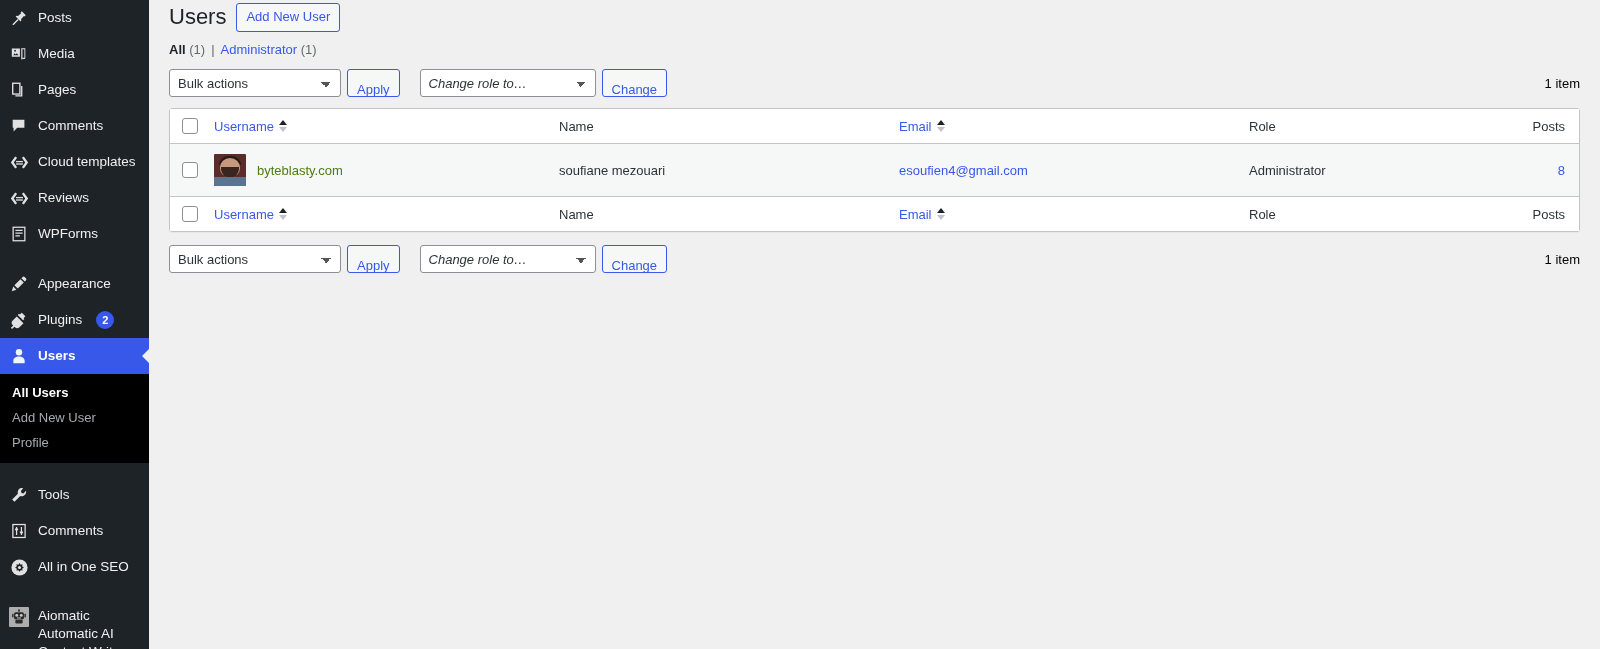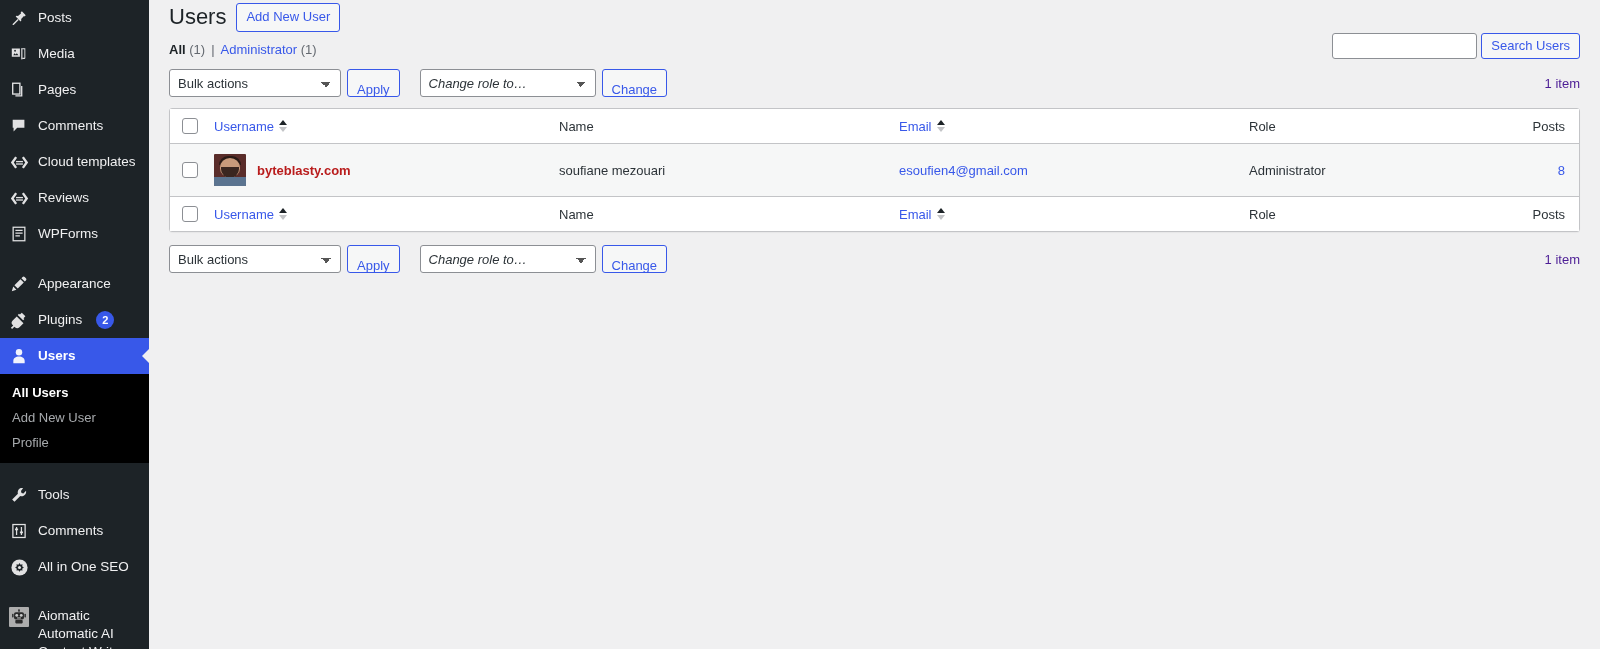--- a/index.html
+++ b/index.html
@@ -210,21 +210,21 @@
     border-radius: 3px;
     padding: 12px 9px;
     cursor: pointer;
     font-family: "Liberation Sans", sans-serif;
   }
 
   .displaying-num {
     position: absolute;
     right: 0;
     font-size: 13px;
-    color: #4c1d95;
+    color: #000000;
   }
 
   
   .wp-list-table {
     width: 100%;
     border-collapse: separate;
     border-spacing: 0;
     background: #fff;
     border: 1px solid #c3c4c7;
     border-radius: 3px;
@@ -328,23 +328,23 @@
     border-radius: 0 0 9px 9px;
     background: #3a2620;
   }
   .avatar .shirt {
     position: absolute;
     left: 0; bottom: 0;
     width: 32px; height: 9px;
     background: #5b7490;
   }
   .user-link {
-    color: #b91c1c;
+    color: #4d7c0f;
     text-decoration: none;
-    font-weight: 700;
+    font-weight: 400;
     cursor: pointer;
   }
   .email-link { color: #3858e9; text-decoration: none; cursor: pointer; }
   .posts-link { color: #3858e9; text-decoration: none; cursor: pointer; }
 </style>
 </head>
 <body>
 
 <div id="app">
 
@@ -519,24 +519,20 @@
 
   </nav>
 
   <main id="main">
 
     <div class="header-row">
       <h1 class="page-title">Users</h1>
       <button class="page-title-action">Add New User</button>
     </div>
 
-    <div class="search-box">
-      <input class="search-input" type="text" placeholder="" style="">
-      <button class="search-submit">Search Users</button>
-    </div>
 
     <ul class="subsubsub">
       <li>
         <span class="cur">All</span>
         <span class="cnt">(1)</span>
       </li>
       <li class="divider">|</li>
       <li>
         <a>Administrator</a>
         <span class="cnt">(1)</span>

